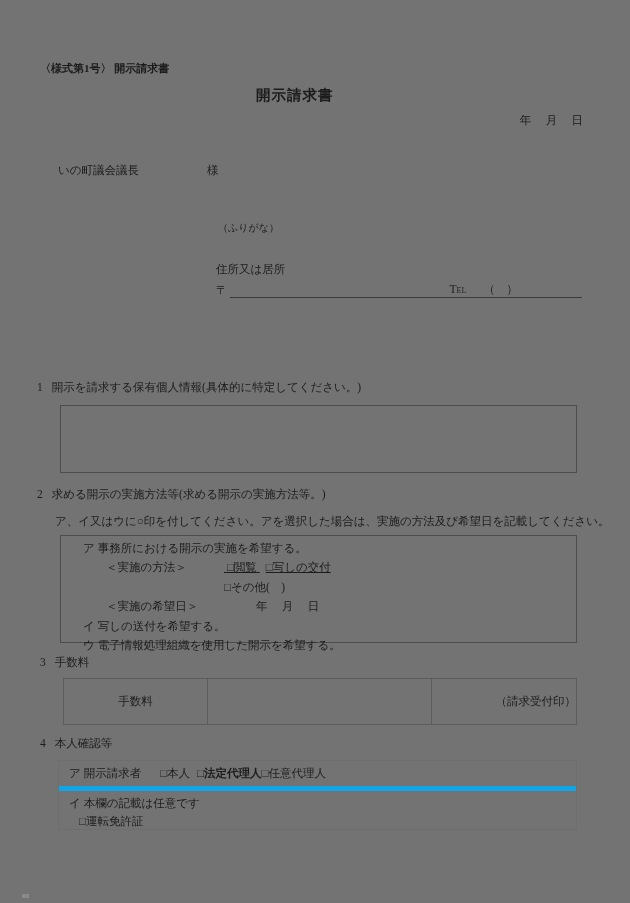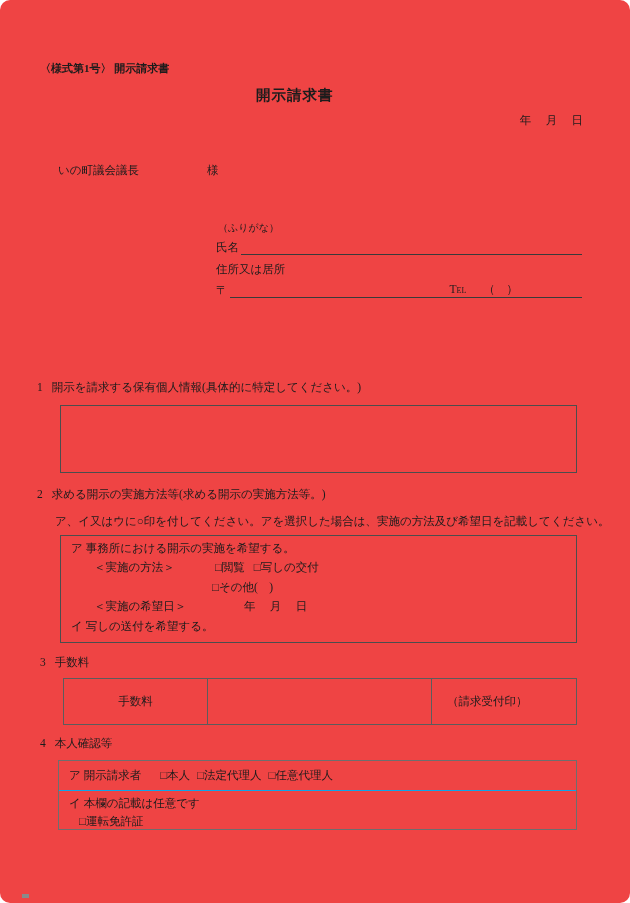--- a/index.html
+++ b/index.html
@@ -1,63 +1,58 @@
 <!DOCTYPE html>
 <html><head>
 <meta charset="utf-8">
 <style>
   * { margin:0; padding:0; box-sizing:border-box; }
   html,body { background:#ffffff; }
   .page {
     position:relative;
     width:630px; height:903px;
-    background:#ef4444;
+    background:#737373;
     font-family:"Liberation Serif","DejaVu Serif",serif;
     color:#1c1c1c;
     font-size:11.5px;
     overflow:hidden;
-    border-radius:10px;
   }
   .abs { position:absolute; }
   .bold { font-weight:bold; }
   .nowrap { white-space:nowrap; }
   .row { display:flex; align-items:flex-end; height:16px; }
   .row > span { line-height:15px; white-space:nowrap; }
   .fill-line { flex:1; height:16px; border-bottom:1px solid #3a3a3a; position:relative; margin-left:2px;text-align:center; }
   .row-h { display:flex; gap:9px; white-space:nowrap; line-height:16px; }
   .box { border:1px solid #4d4d4d; }
   .box2-row { white-space:nowrap; }
   .ib { display:inline-block; }
   .fee-table { display:flex; border:1px solid #5c5c5c; }
   .cell { display:flex; align-items:center; border-right:1px solid #5c5c5c; white-space:nowrap; }
   .cell:last-child { border-right:none; }
-  .id-row1 { height:30px; display:flex; align-items:center; padding-left:10px; border-bottom:1px solid #0ea5e9; white-space:nowrap; }
+  .id-row1 { height:30px; display:flex; align-items:center; padding-left:10px; border-bottom:5px solid #0ea5e9; white-space:nowrap; }
   .id-row2 { padding:3px 0 0 10px; line-height:18px; white-space:nowrap; }
   .artifact { background:#8a8a8a; }
 </style>
 </head>
 <body>
 
 <div class="page">
 
   <div class="abs bold nowrap" style="left:40px;top:61px;font-size:11px;">〈様式第1号〉 開示請求書</div>
 
   <div class="abs bold nowrap" style="left:256px;top:86px;font-size:14.5px;letter-spacing:1px;">開示請求書</div>
 
   <div class="abs nowrap" style="right:47px;top:113px;">年　 月　 日</div>
 
   <div class="abs nowrap" style="left:58px;top:163px;">いの町議会議長</div>
   <div class="abs nowrap" style="left:207px;top:163px;">様</div>
 
   <div class="abs nowrap" style="left:218px;top:221px;font-size:10px;text-align:right;">（ふりがな）</div>
 
-  <div class="abs row" style="left:216px;top:239px;width:366px;">
-    <span>氏名</span>
-    <span class="fill-line"></span>
-  </div>
 
   <div class="abs nowrap" style="left:216px;top:262px;">住所又は居所</div>
 
   <div class="abs row" style="left:216px;top:282px;width:366px;">
     <span>〒</span>
     <span class="fill-line">
       <span class="abs nowrap" style="left:220px;bottom:0;font-variant:small-caps;">Tel</span>
       <span class="abs nowrap" style="left:254px;bottom:0;">（　）</span>
     </span>
   </div>
@@ -72,69 +67,72 @@
     <span></span>
   </div>
 
   <div class="abs row-h" style="left:37px;top:486px;">
     <span>2</span>
     <span>求める開示の実施方法等(求める開示の実施方法等。)</span>
   </div>
 
   <div class="abs nowrap" style="left:55px;top:514px;">ア、イ又はウに○印を付してください。アを選択した場合は、実施の方法及び希望日を記載してください。</div>
 
-  <div class="abs box" style="left:60px;top:535px;width:517px;height:108px;padding:3px 0 0 10px;line-height:19.4px;">
+  <div class="abs box" style="left:60px;top:535px;width:517px;height:108px;padding:3px 0 0 22px;line-height:19.4px;">
     <div class="box2-row">
       <span>ア 事務所における開示の実施を希望する。</span>
     </div>
-    <div class="box2-row" style="padding-left:23px;">
+    <div class="box2-row" style="padding-left:23px;text-decoration:underline;">
       <span class="ib" style="width:118px;">＜実施の方法＞</span>
       <span>□閲覧</span>
       <span style="margin-left:6px;">□写しの交付</span>
     </div>
     <div class="box2-row" style="padding-left:141px;">
       <span>□その他(　)</span>
     </div>
     <div class="box2-row" style="padding-left:23px;">
       <span class="ib" style="width:147px;">＜実施の希望日＞</span>
       <span>年　 月　 日</span>
     </div>
     <div class="box2-row">
       <span>イ 写しの送付を希望する。</span>
+    </div>
+    <div class="box2-row">
+      <span>ウ 電子情報処理組織を使用した開示を希望する。</span>
     </div>
   </div>
 
   <div class="abs row-h" style="left:40px;top:654px;">
     <span>3</span>
     <span>手数料</span>
   </div>
 
   <div class="abs fee-table" style="left:63px;top:678px;width:514px;height:47px;">
     <div class="cell" style="width:144px;justify-content:center;">
       <span>手数料</span>
     </div>
     <div class="cell" style="flex:1;">
       <span></span>
     </div>
-    <div class="cell" style="width:144px;padding-left:15px;">
+    <div class="cell" style="width:144px;padding-left:15px;justify-content:flex-end;">
       <span>（請求受付印）</span>
     </div>
   </div>
 
   <div class="abs row-h" style="left:40px;top:735px;">
     <span>4</span>
     <span>本人確認等</span>
   </div>
 
   <div class="abs" style="left:58px;top:760px;width:519px;height:70px;border:1px solid #6e6e6e;">
     <div class="id-row1">
       <span>ア 開示請求者</span>
       <span style="margin-left:19px;">□本人</span>
-      <span style="margin-left:7px;">□法定代理人</span>
-      <span style="margin-left:7px;">□任意代理人</span>
+      <span style="margin-left:7px;font-weight:bold;">□法定代理人</span>
+      <span style="">□任意代理人</span>
     </div>
     <div class="id-row2">
       <div>イ 本欄の記載は任意です</div>
       <div style="padding-left:10px;">□運転免許証</div>
     </div>
   </div>
 
   <div class="abs artifact" style="left:22px;top:894px;width:7px;height:4px;"></div>
 
 </div>

